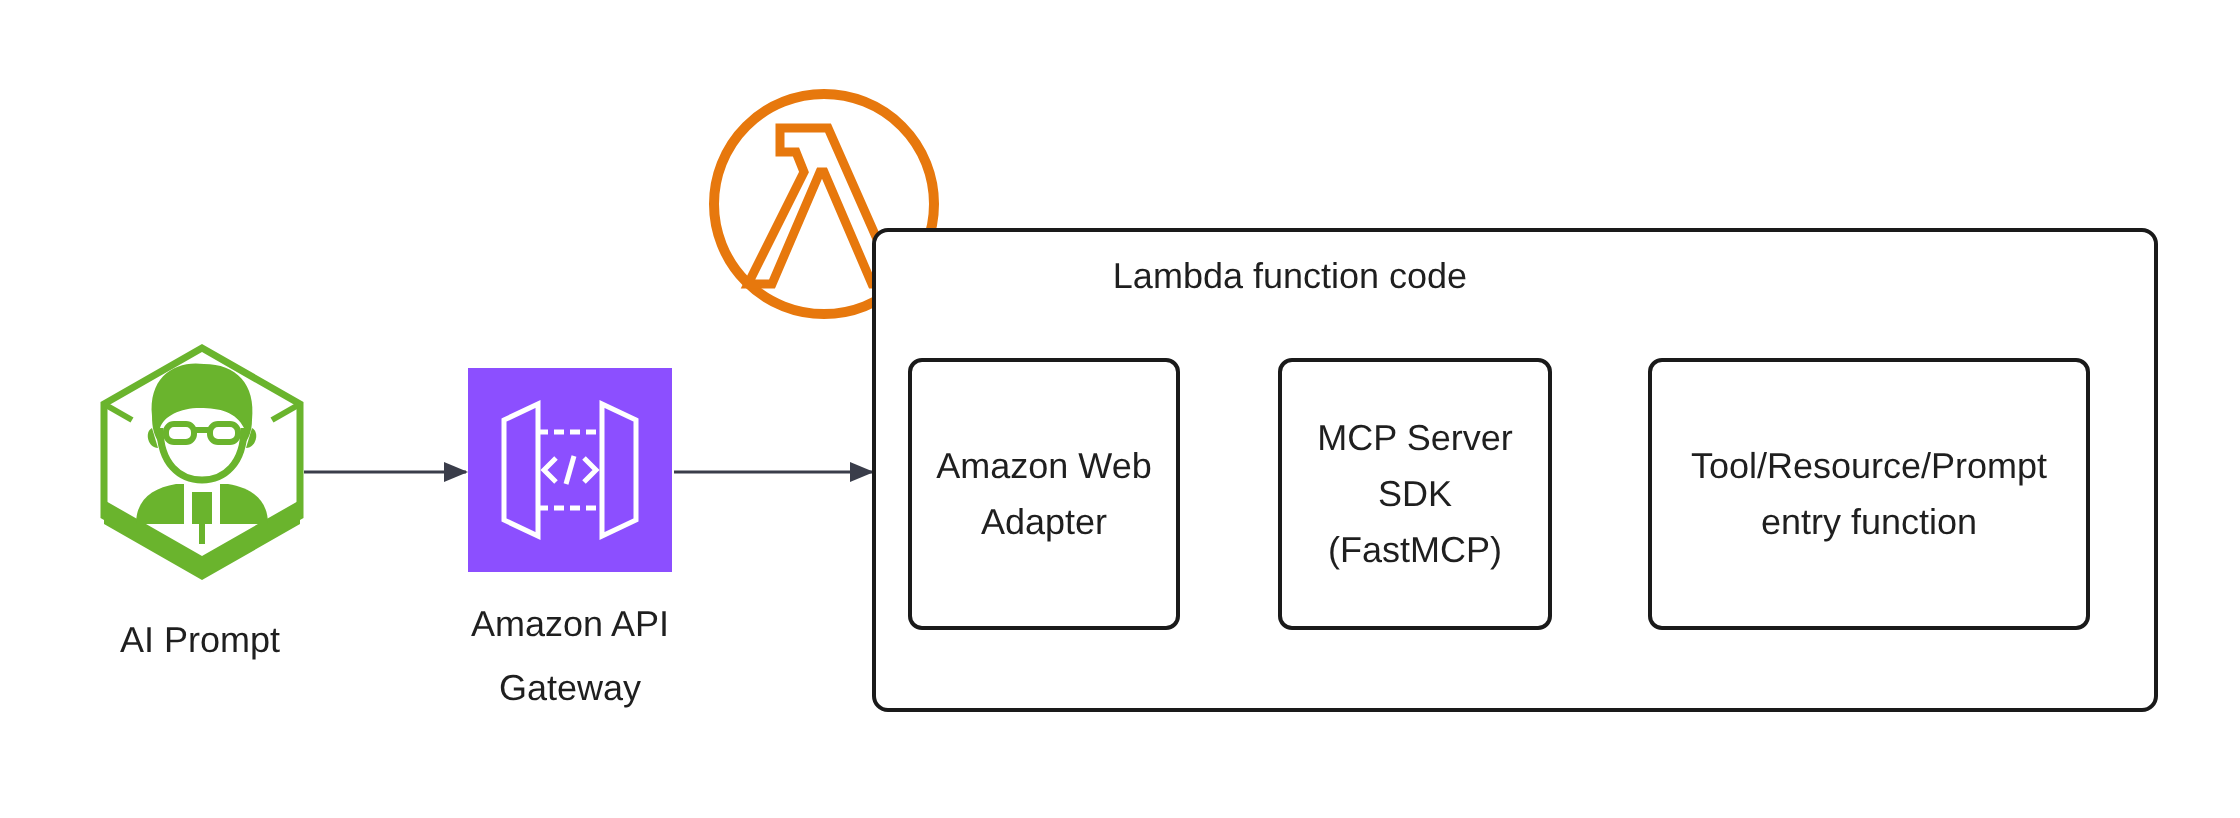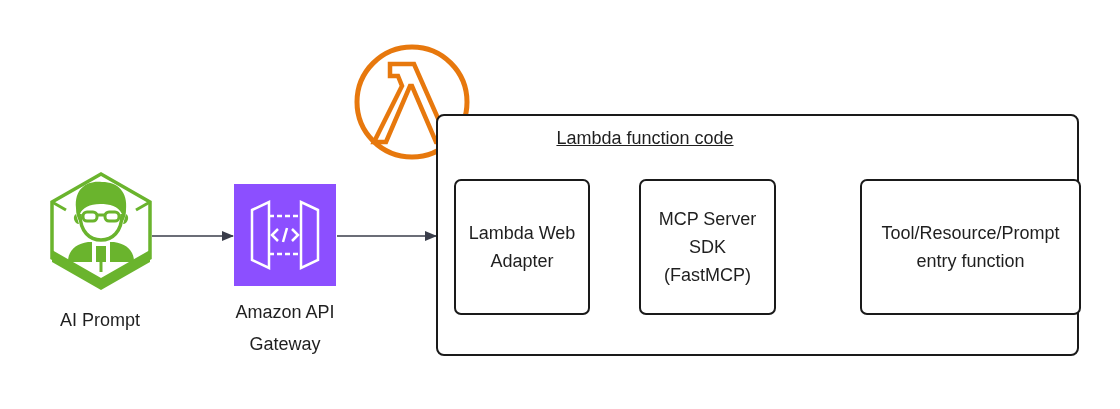--- a/index.html
+++ b/index.html
@@ -26,32 +26,32 @@
   <line x1="775" y1="247" x2="824" y2="247" stroke="#3a3d4a" stroke-width="1.4" marker-end="url(#arr)"></line>
 </svg>
 
 <svg width="120" height="120" style="left:352px;top:42px;" viewBox="0 0 120 120">
   <circle cx="60" cy="60" r="55" fill="none" stroke="#e7780d" stroke-width="5"></circle>
   <path d="M38 22 L62 22 L92 90 L104 90 L104 100 L84 100 L60 44 L58 44 L34 100 L22 100 L50 44 L46 34 L38 34 Z" fill="none" stroke="#e7780d" stroke-width="4.5" stroke-linejoin="miter"></path>
 </svg>
 
 <div class="box" style="left:436px;top:114px;width:643px;height:242px;align-items:flex-start;border-radius:8px;">
 </div>
-<div class="label" style="left:510px;top:126px;width:270px;font-size:18px;text-decoration:underline;">Lambda function code</div>
+<div class="label" style="left:510px;top:126px;width:270px;font-size:18px;">Lambda function code</div>
 
 <div class="box" style="left:454px;top:179px;width:136px;height:136px;">
-  <span>Lambda Web
+  <span>Amazon Web
 Adapter</span>
 </div>
 <div class="box" style="left:639px;top:179px;width:137px;height:136px;">
   <span>MCP Server
 SDK
 (FastMCP)</span>
 </div>
-<div class="box" style="left:824px;top:179px;width:221px;height:136px;margin-left:36px;">
+<div class="box" style="left:824px;top:179px;width:221px;height:136px;">
   <span>Tool/Resource/Prompt
 entry function</span>
 </div>
 
 <svg width="110" height="120" style="left:46px;top:170px;" viewBox="0 0 110 120">
 
   <path d="M55 4 L104 32 L104 88 L55 116 L6 88 L6 32 Z" fill="none" stroke="#6ab42d" stroke-width="3.5"></path>
 
   <line x1="6" y1="32" x2="20" y2="40" stroke="#6ab42d" stroke-width="3"></line>
   <line x1="104" y1="32" x2="90" y2="40" stroke="#6ab42d" stroke-width="3"></line>

